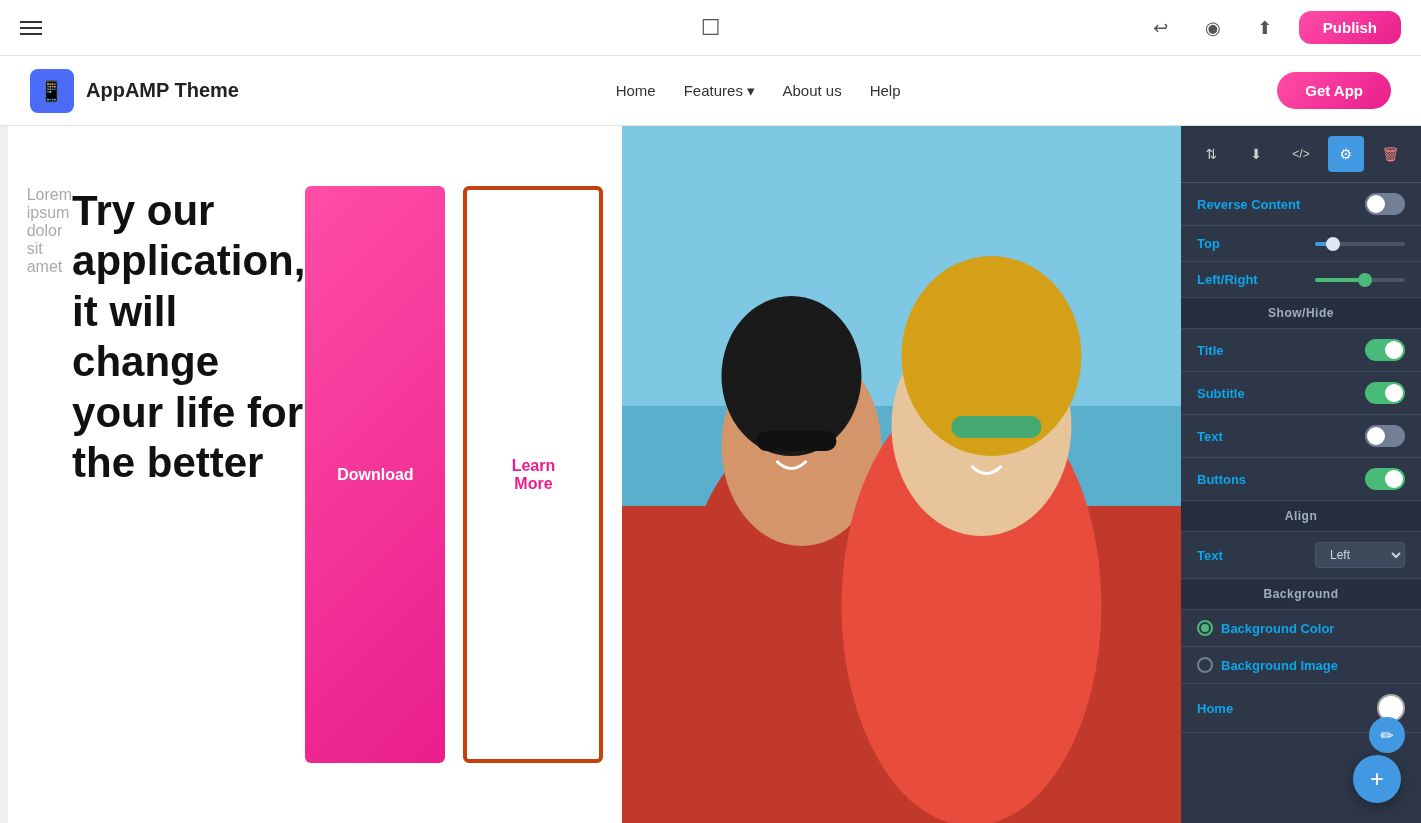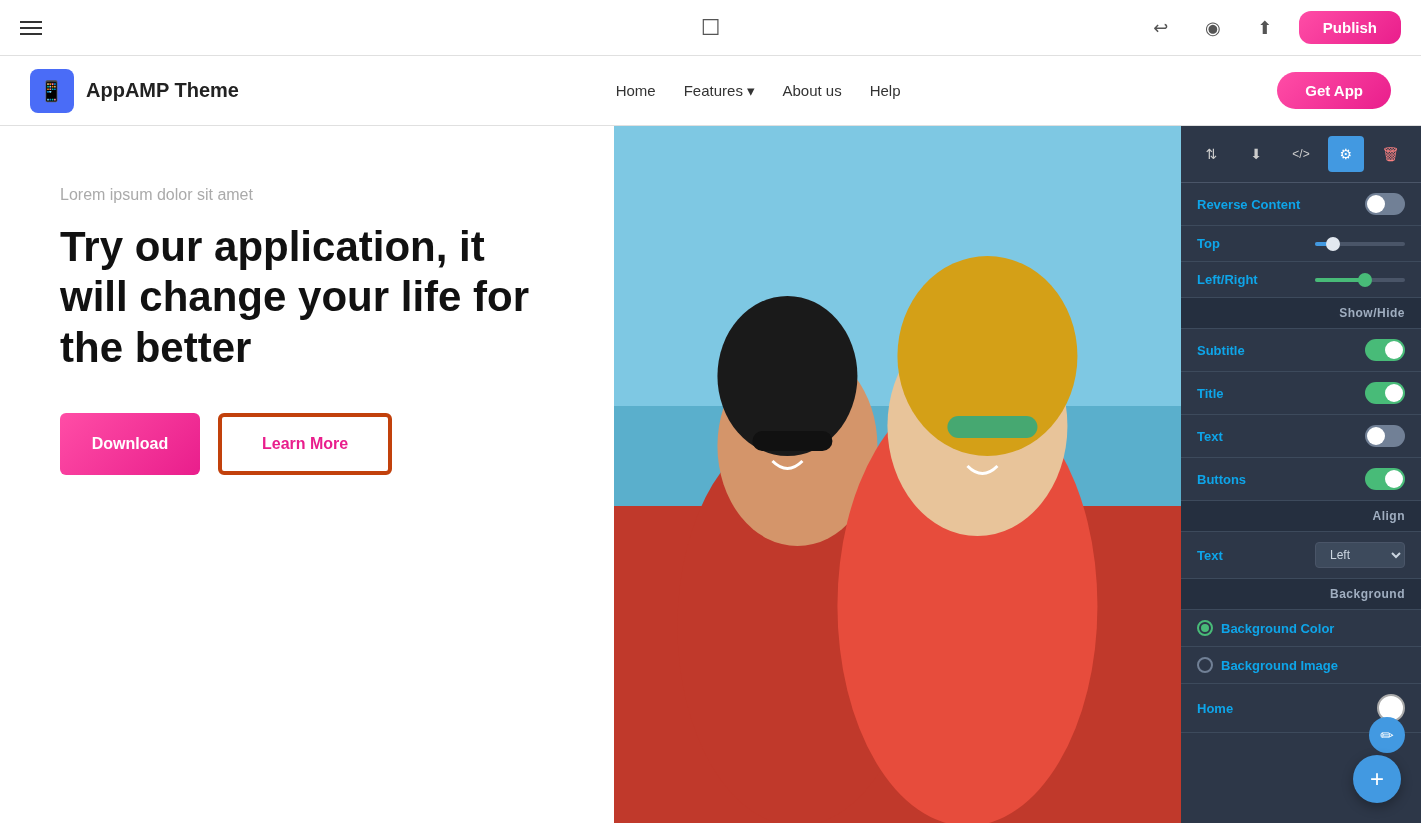--- a/index.html
+++ b/index.html
@@ -78,22 +78,24 @@
     .hero-section {
       flex: 1;
       display: flex;
       position: relative;
       overflow: hidden;
     }
     .hero-left {
       width: 52%;
       background: #fff;
       display: flex;
-      flex-direction: column;
+      flex-direction: row;
+      justify-content: center;
       padding: 60px 60px;
+      margin-left: 8px;
     }
     .hero-subtitle {
       font-size: 16px;
       color: #aaa;
       margin-bottom: 18px;
     }
     .hero-title {
       font-size: 42px;
       font-weight: 900;
       color: #111;
@@ -185,21 +187,21 @@
       justify-content: space-between;
       padding: 10px 16px;
       border-bottom: 1px solid #3d4a5c;
     }
     .panel-label {
       color: #0ea5e9;
       font-size: 13px;
       font-weight: bold;
     }
     .panel-section-title {
-      text-align: right;
+      text-align: center;
       color: #a0aec0;
       font-size: 12px;
       font-weight: 600;
       padding: 8px 16px;
       background: #252f3f;
       border-bottom: 1px solid #3d4a5c;
       letter-spacing: 0.5px;
     }
 
     
@@ -431,26 +433,26 @@
         <span class="panel-label">Left/Right</span>
         <div class="slider-track">
           <div class="slider-fill" style="width:55%; background:#48bb78;"></div>
           <div class="slider-thumb" style="left:calc(55% - 7px); background:#48bb78;"></div>
         </div>
       </div>
 
       <div class="panel-section-title">Show/Hide</div>
 
       <div class="panel-row">
+        <span class="panel-label">Title</span>
+        <button class="toggle on"></button>
+      </div>
+
+      <div class="panel-row">
         <span class="panel-label">Subtitle</span>
-        <button class="toggle on"></button>
-      </div>
-
-      <div class="panel-row">
-        <span class="panel-label">Title</span>
         <button class="toggle on"></button>
       </div>
 
       <div class="panel-row">
         <span class="panel-label">Text</span>
         <button class="toggle off"></button>
       </div>
 
       <div class="panel-row">
         <span class="panel-label">Buttons</span>

